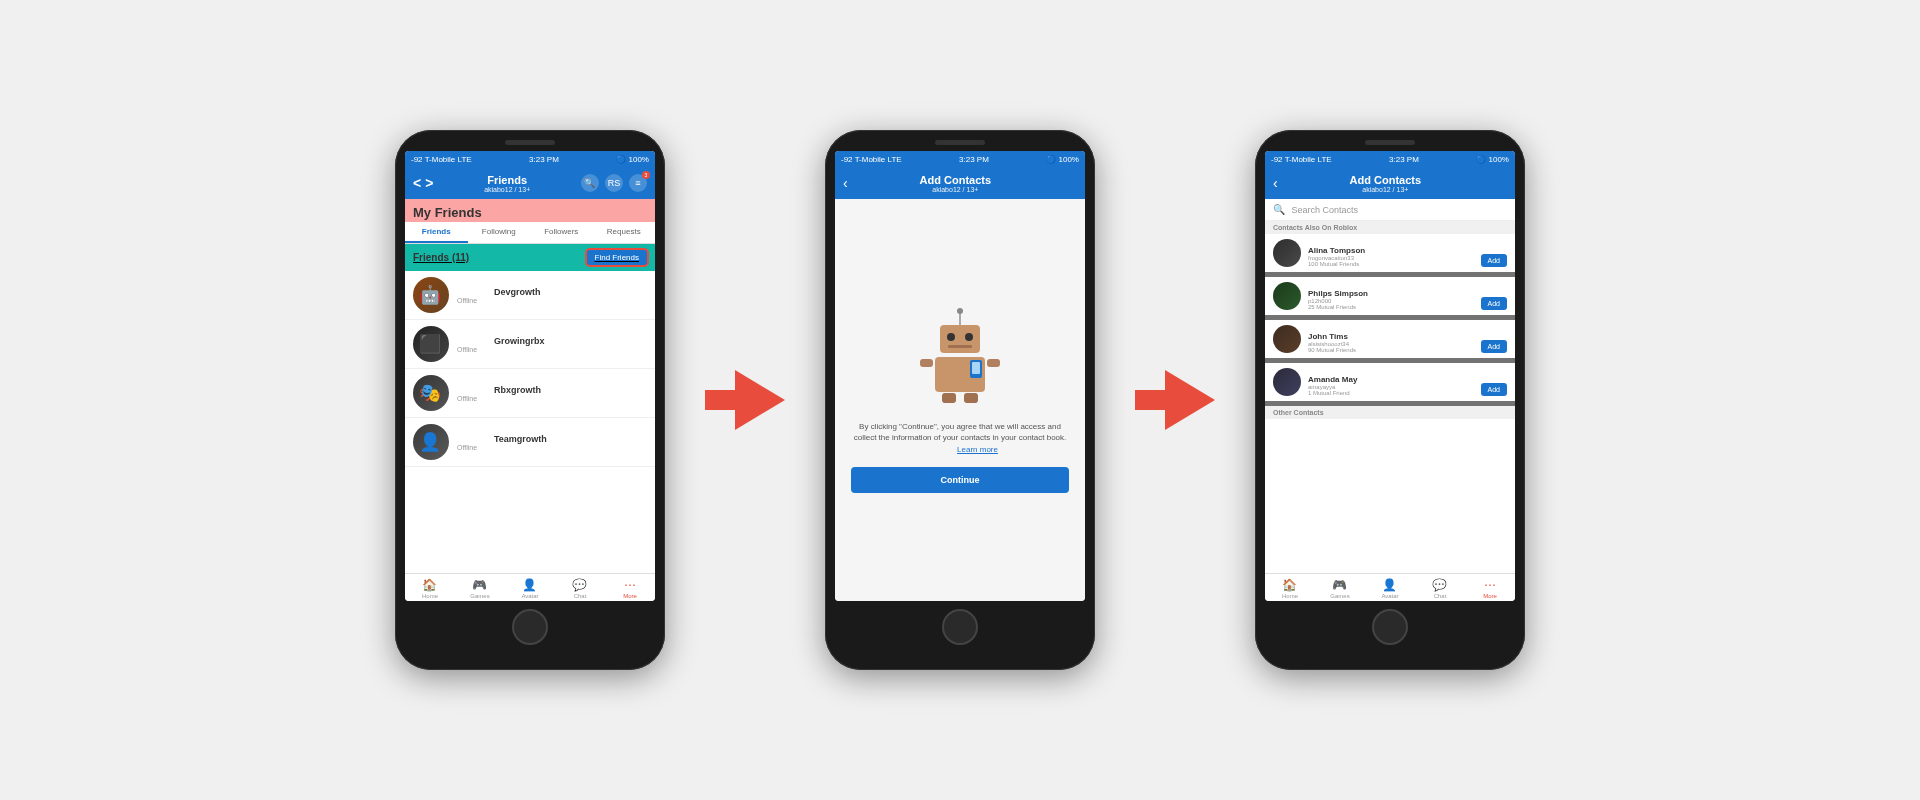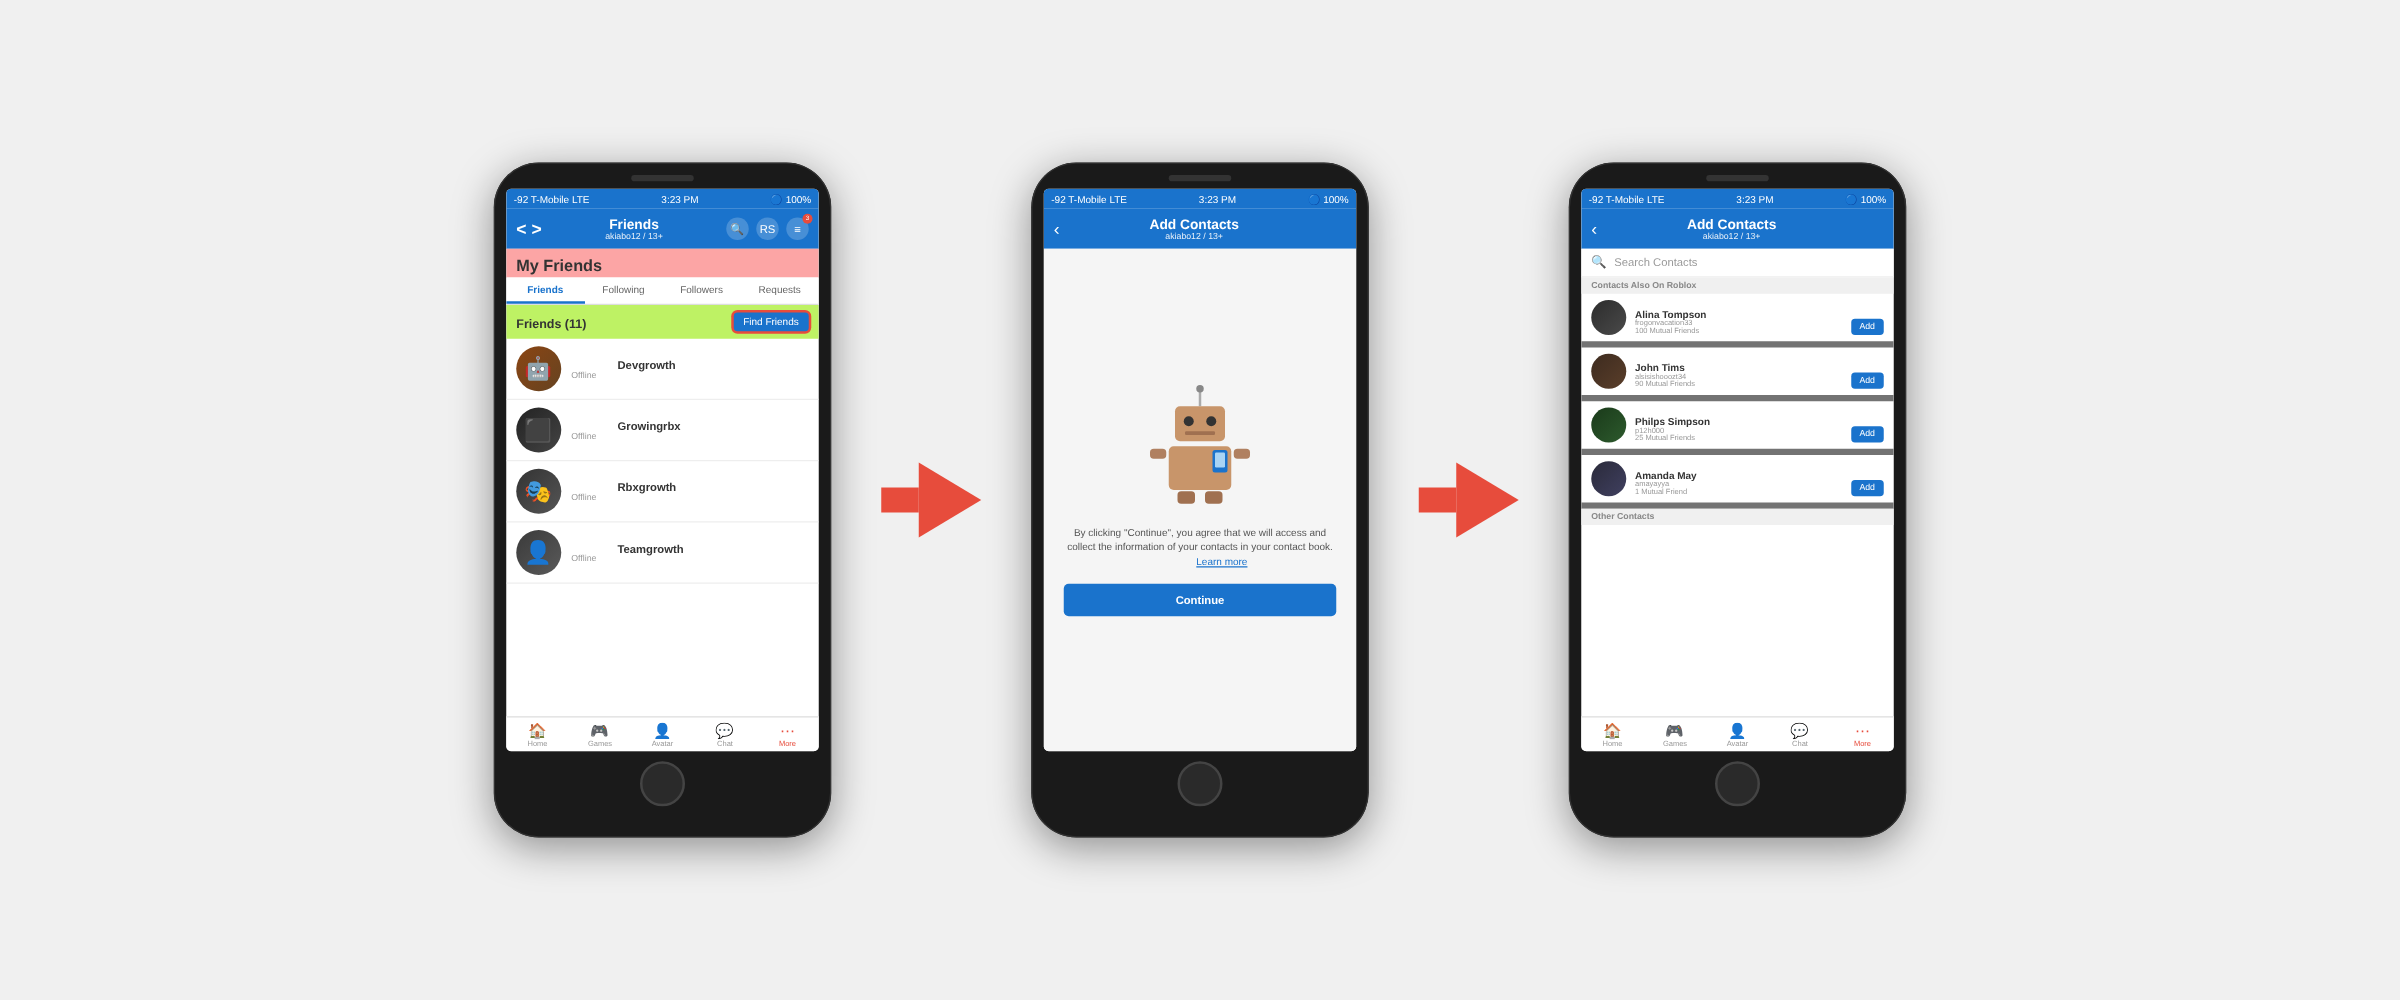--- a/index.html
+++ b/index.html
@@ -172,23 +172,24 @@
     .tab.active {
       color: #1a73cc;
       border-bottom: 2px solid #1a73cc;
       font-weight: bold;
     }
 
     
     .section-header {
       display: flex;
       justify-content: space-between;
-      align-items: flex-end;
+      align-items: center;
       padding: 6px 8px;
-      background: #bef264;
+      background: #14b8a6;
+      text-decoration: underline;
     }
 
     .section-title {
       font-size: 10px;
       font-weight: bold;
       color: #333;
     }
 
     .find-friends-btn {
       background: #1a73cc;
@@ -648,34 +649,34 @@
       <div class="contact-item">
         <div class="contact-avatar av-alina"></div>
         <div class="contact-info">
           <div class="contact-name">Alina Tompson</div>
           <div class="contact-sub">frogonvacation33</div>
           <div class="contact-sub">100 Mutual Friends</div>
         </div>
         <button class="add-btn">Add</button>
       </div>
       <div class="contact-item">
+        <div class="contact-avatar av-philps"></div>
+        <div class="contact-info">
+          <div class="contact-name">Philps Simpson</div>
+          <div class="contact-sub">p12h000</div>
+          <div class="contact-sub">25 Mutual Friends</div>
+        </div>
+        <button class="add-btn">Add</button>
+      </div>
+      <div class="contact-item">
         <div class="contact-avatar av-john"></div>
         <div class="contact-info">
           <div class="contact-name">John Tims</div>
           <div class="contact-sub">alsisishooozt34</div>
           <div class="contact-sub">90 Mutual Friends</div>
-        </div>
-        <button class="add-btn">Add</button>
-      </div>
-      <div class="contact-item">
-        <div class="contact-avatar av-philps"></div>
-        <div class="contact-info">
-          <div class="contact-name">Philps Simpson</div>
-          <div class="contact-sub">p12h000</div>
-          <div class="contact-sub">25 Mutual Friends</div>
         </div>
         <button class="add-btn">Add</button>
       </div>
       <div class="contact-item">
         <div class="contact-avatar av-amanda"></div>
         <div class="contact-info">
           <div class="contact-name">Amanda May</div>
           <div class="contact-sub">amayayya</div>
           <div class="contact-sub">1 Mutual Friend</div>
         </div>

